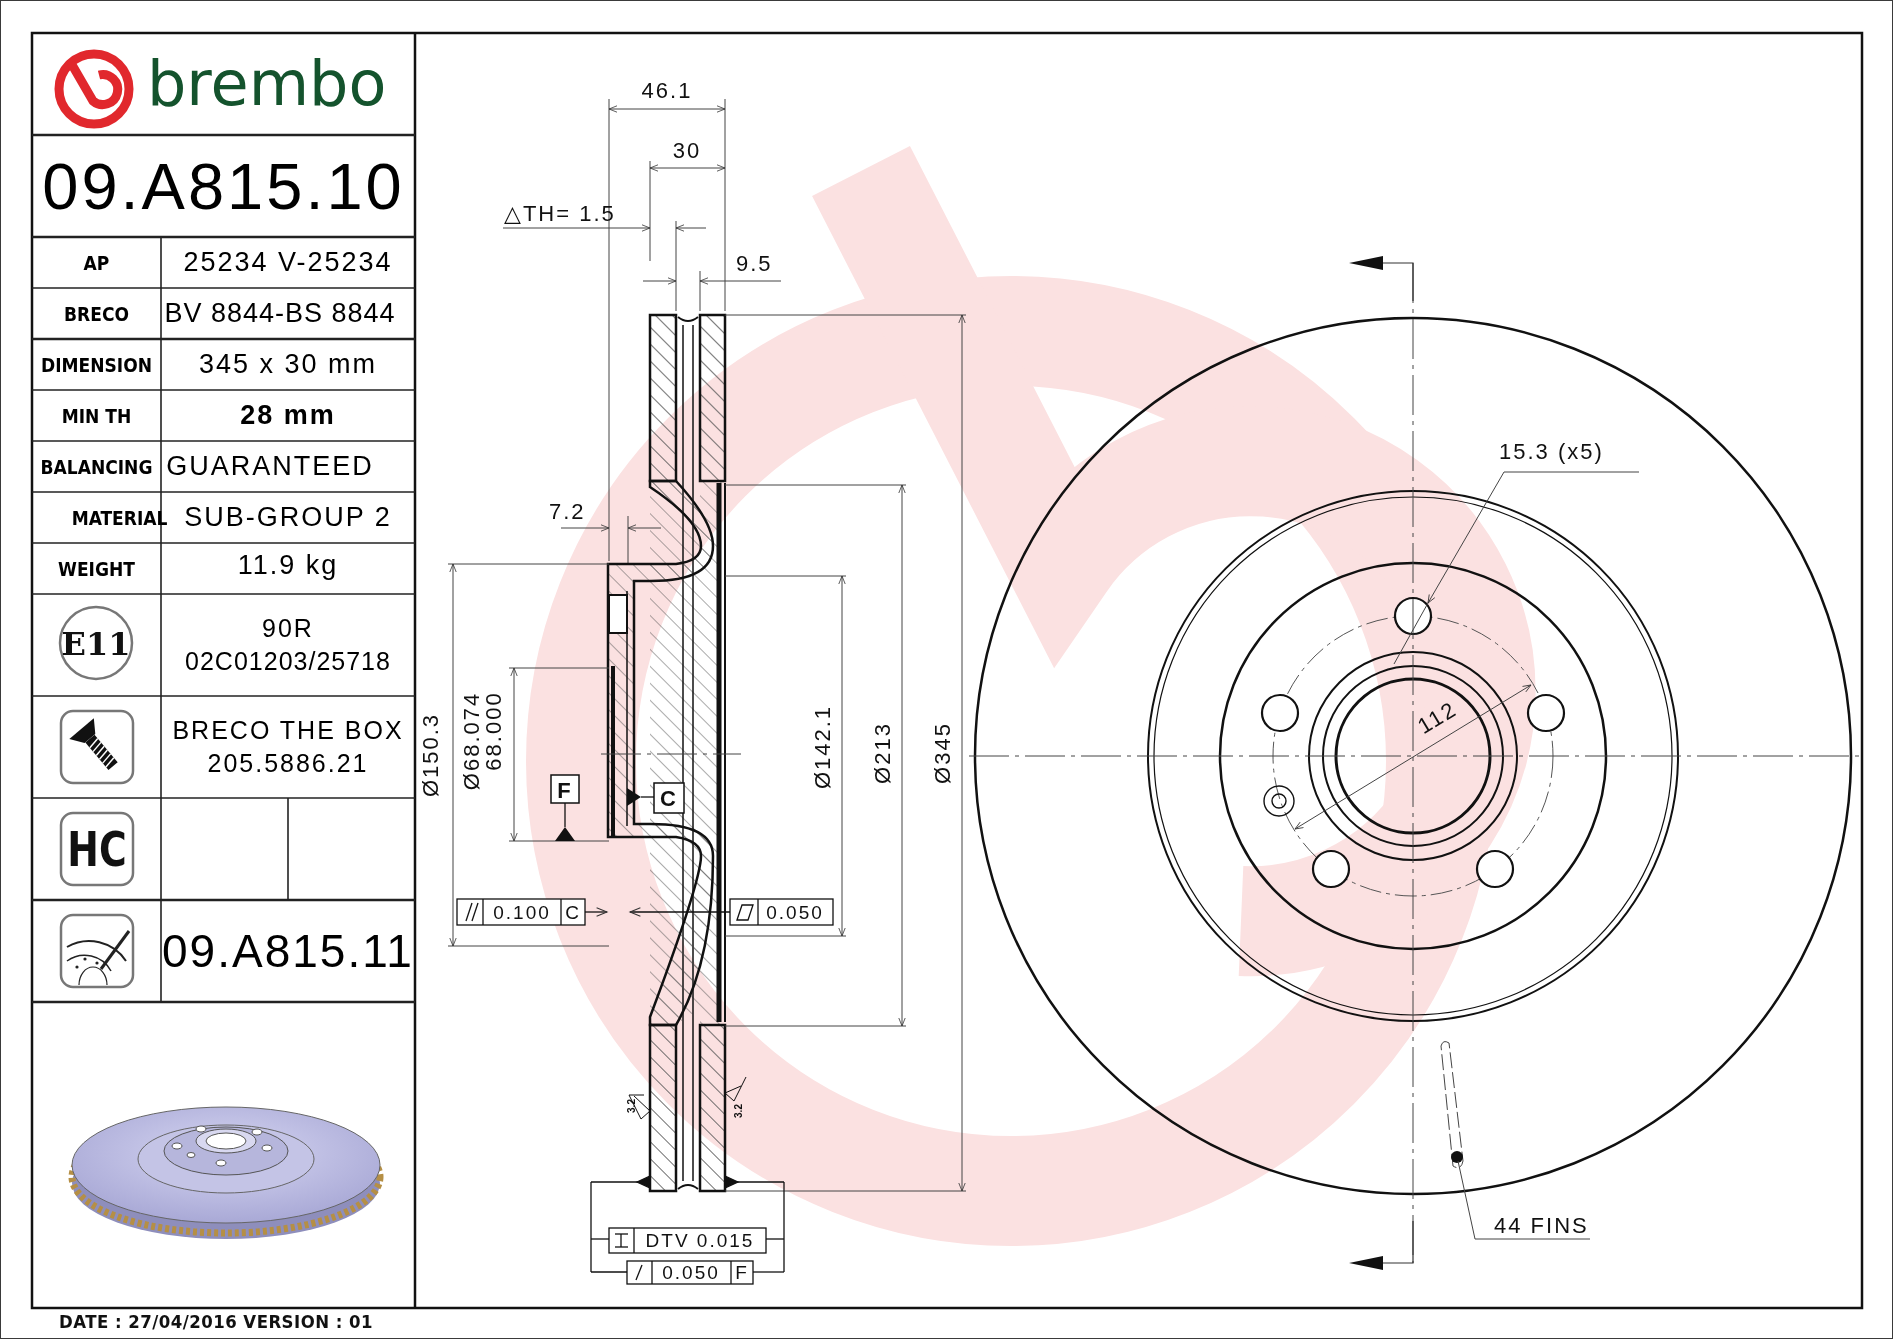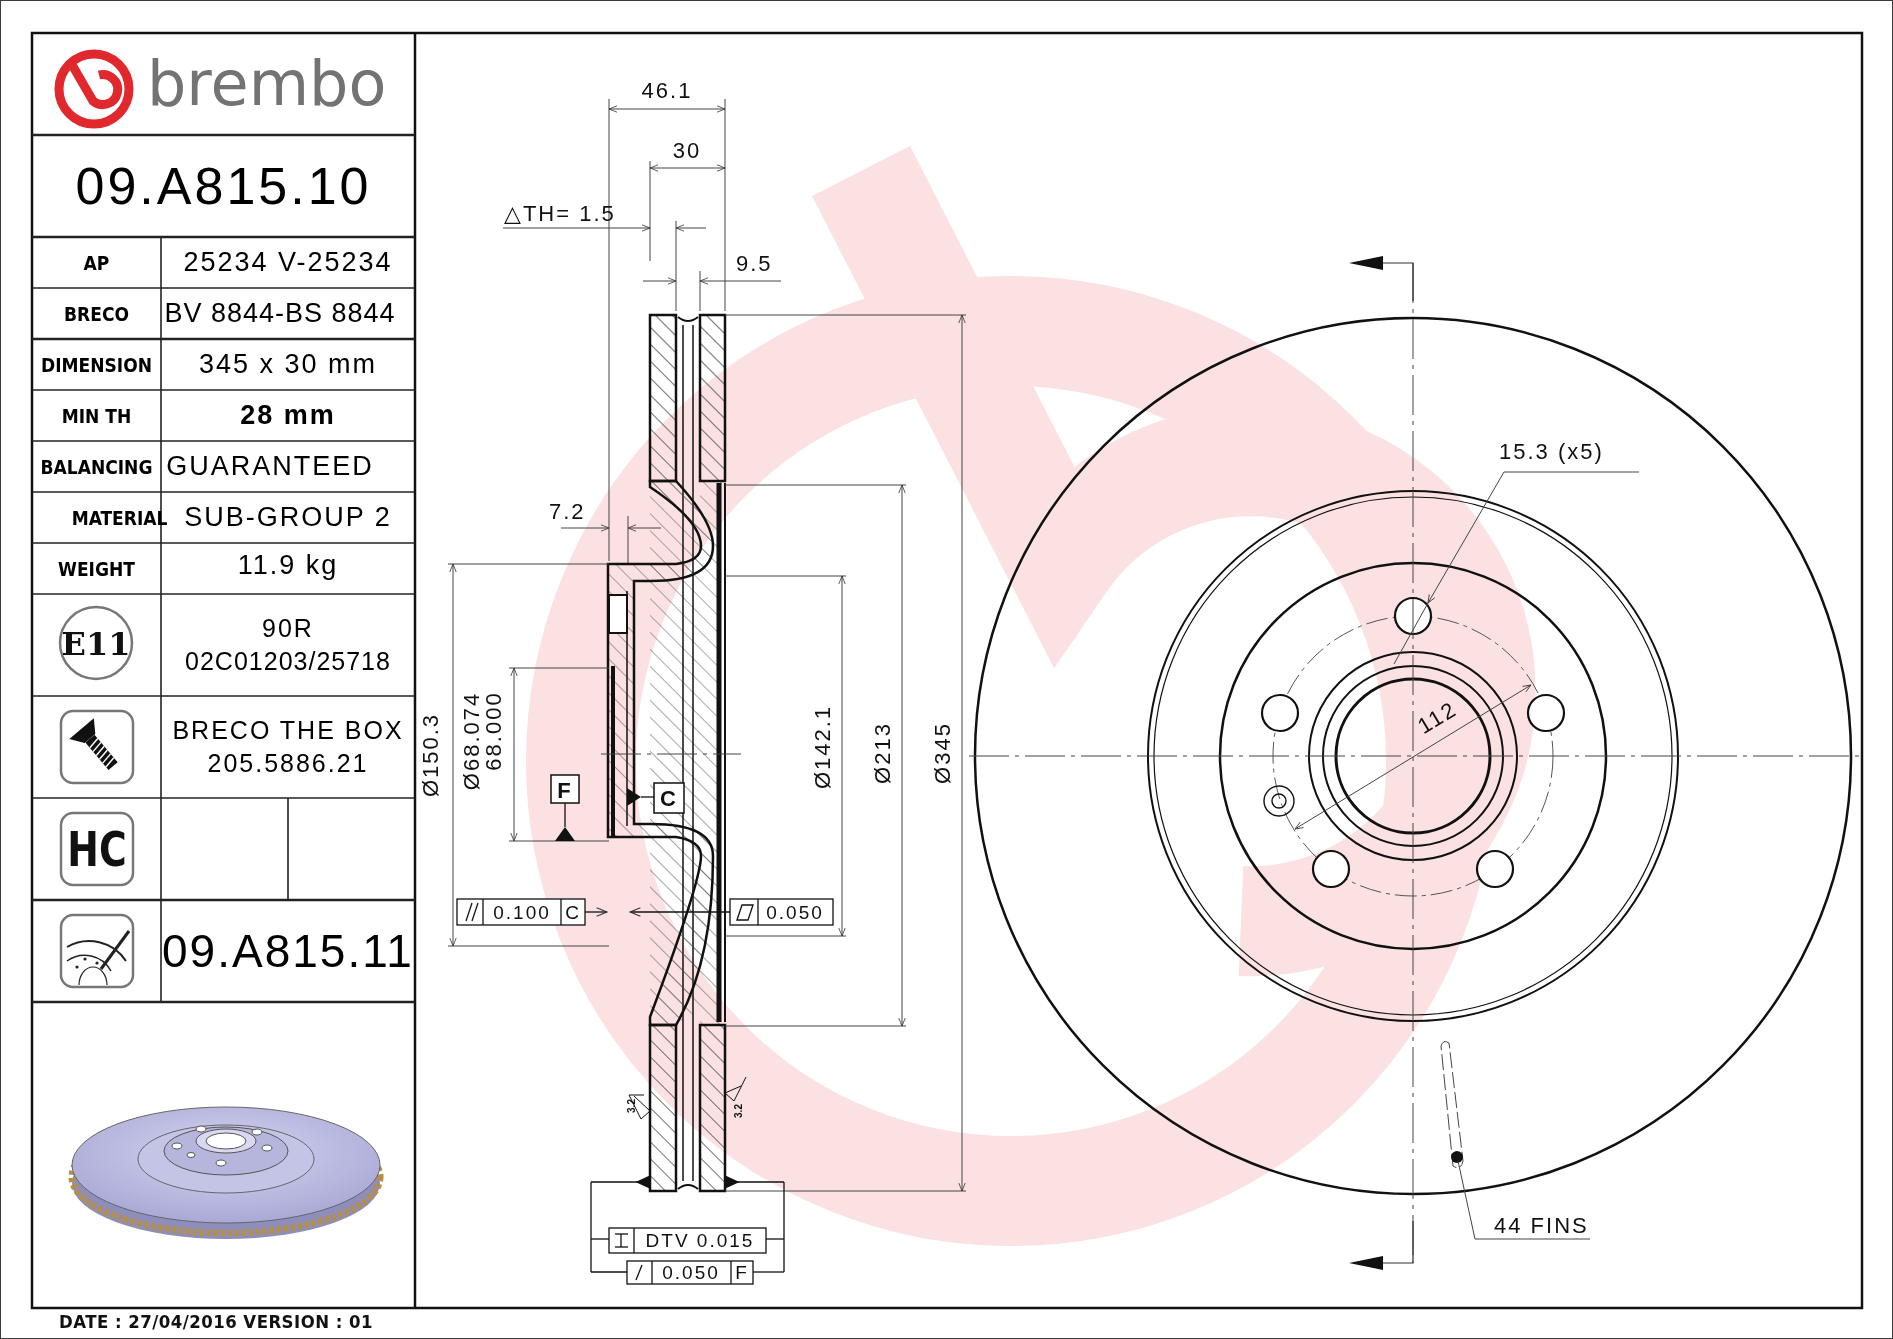--- a/index.html
+++ b/index.html
@@ -2,25 +2,25 @@
 <html><head>
 <meta charset="utf-8">
 <style>
   html, body { margin: 0; padding: 0; background: #ffffff; }
   body { width: 1893px; height: 1339px; position: relative; overflow: hidden; font-family: "DejaVu Sans", sans-serif; }
   .page { position: absolute; left: 0; top: 0; width: 1891px; height: 1337px; border: 1px solid #3a3a3a; background: #fff; }
   svg.drawing { position: absolute; left: 0; top: 0; }
   .cell { position: absolute; display: flex; align-items: center; justify-content: center; text-align: center; box-sizing: border-box; }
   .lbl { font-family: "DejaVu Sans Condensed", "DejaVu Sans", sans-serif; font-weight: bold; font-size: 19px; letter-spacing: 0px; }
   .val { font-family: "Liberation Sans", "DejaVu Sans", sans-serif; font-size: 27px; letter-spacing: 2px; }
-  .partno { font-family: "Liberation Sans", "DejaVu Sans", sans-serif; font-size: 52px; letter-spacing: 3px; }
+  .partno { font-family: "Liberation Sans", "DejaVu Sans", sans-serif; font-size: 65px; letter-spacing: 3px; }
   .partno2 { font-family: "Liberation Sans", "DejaVu Sans", sans-serif; font-size: 46px; letter-spacing: 2px; border-radius: 10px; }
   .two-line { flex-direction: column; line-height: 33px; }
   .date { position: absolute; left: 58px; top: 1310px; font-family: "DejaVu Sans", sans-serif; font-weight: bold; font-size: 18px; letter-spacing: 0.5px; color: #111; transform: scaleX(0.92); transform-origin: left center; }
-  .logo-text { position: absolute; left: 146px; top: 48px; font-family: "DejaVu Sans", sans-serif; font-size: 62px; color: #737373; letter-spacing: 0px; line-height: 70px; }
+  .logo-text { position: absolute; left: 146px; top: 48px; font-family: "DejaVu Sans", sans-serif; font-size: 62px; color: #14532d; letter-spacing: 0px; line-height: 70px; }
   .dimtxt { font-family: "Liberation Sans", "DejaVu Sans", sans-serif; font-size: 22px; letter-spacing: 2px; fill: #111; }
   .dimsm { font-family: "Liberation Sans", "DejaVu Sans", sans-serif; font-size: 19px; letter-spacing: 2px; fill: #111; }
 </style>
 </head>
 <body>
 
 <div class="page">
 
 <svg class="drawing" width="1893" height="1339" viewBox="0 0 1893 1339" xmlns="http://www.w3.org/2000/svg">
   <defs>

